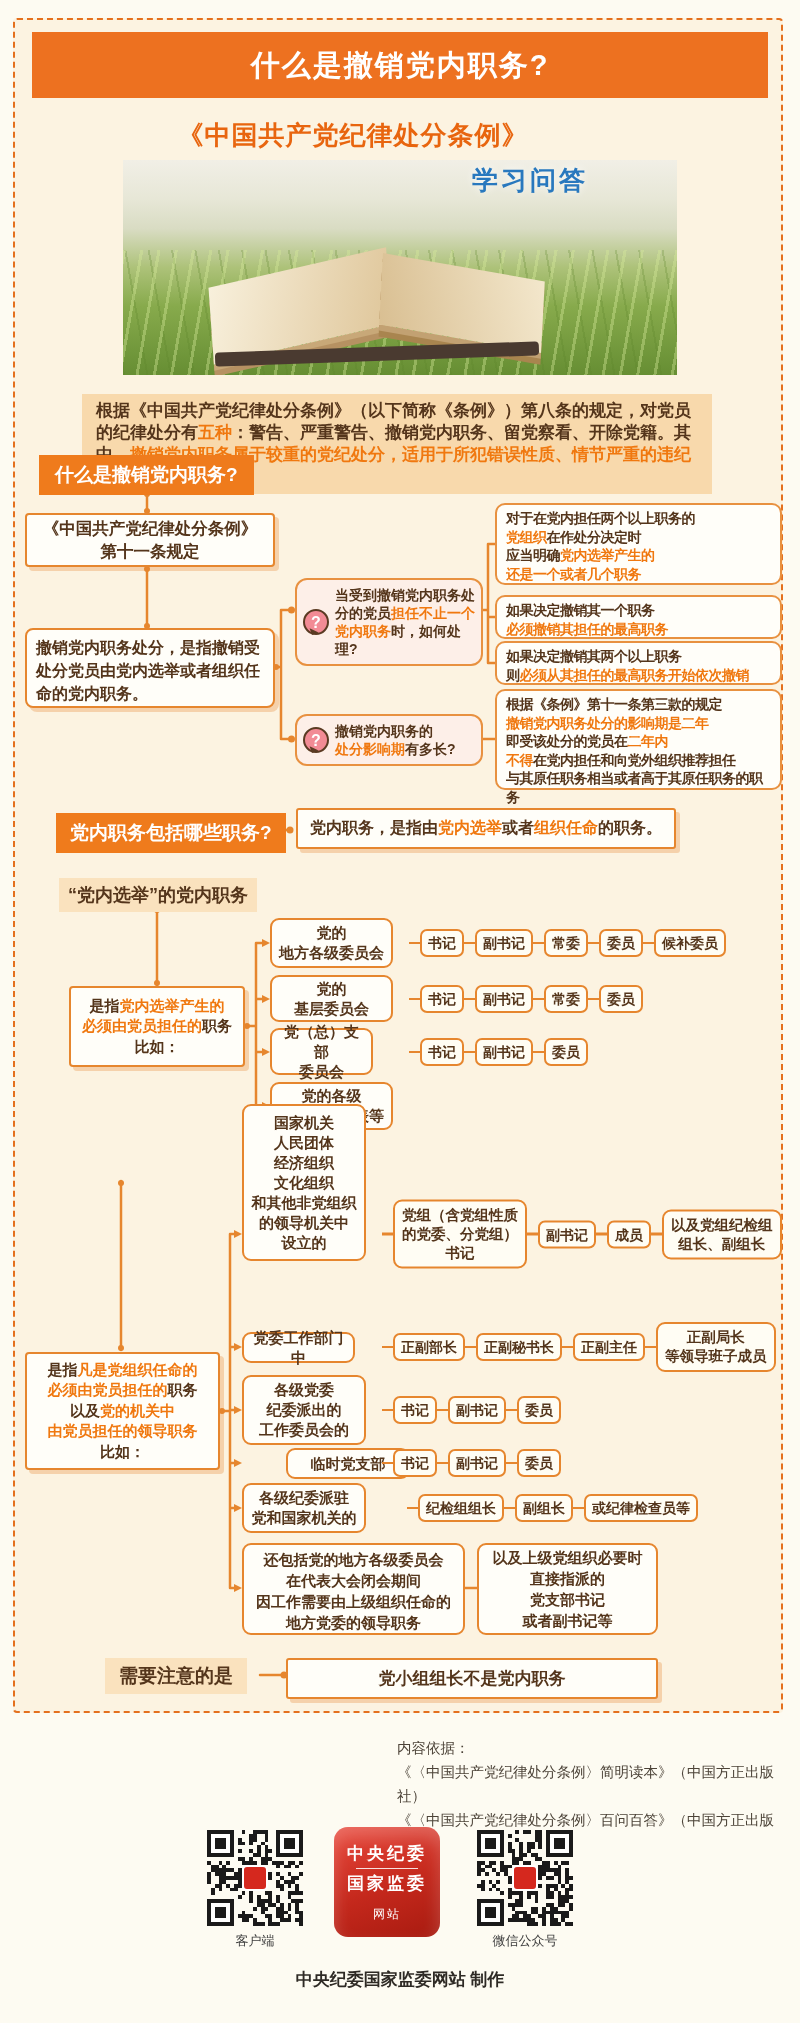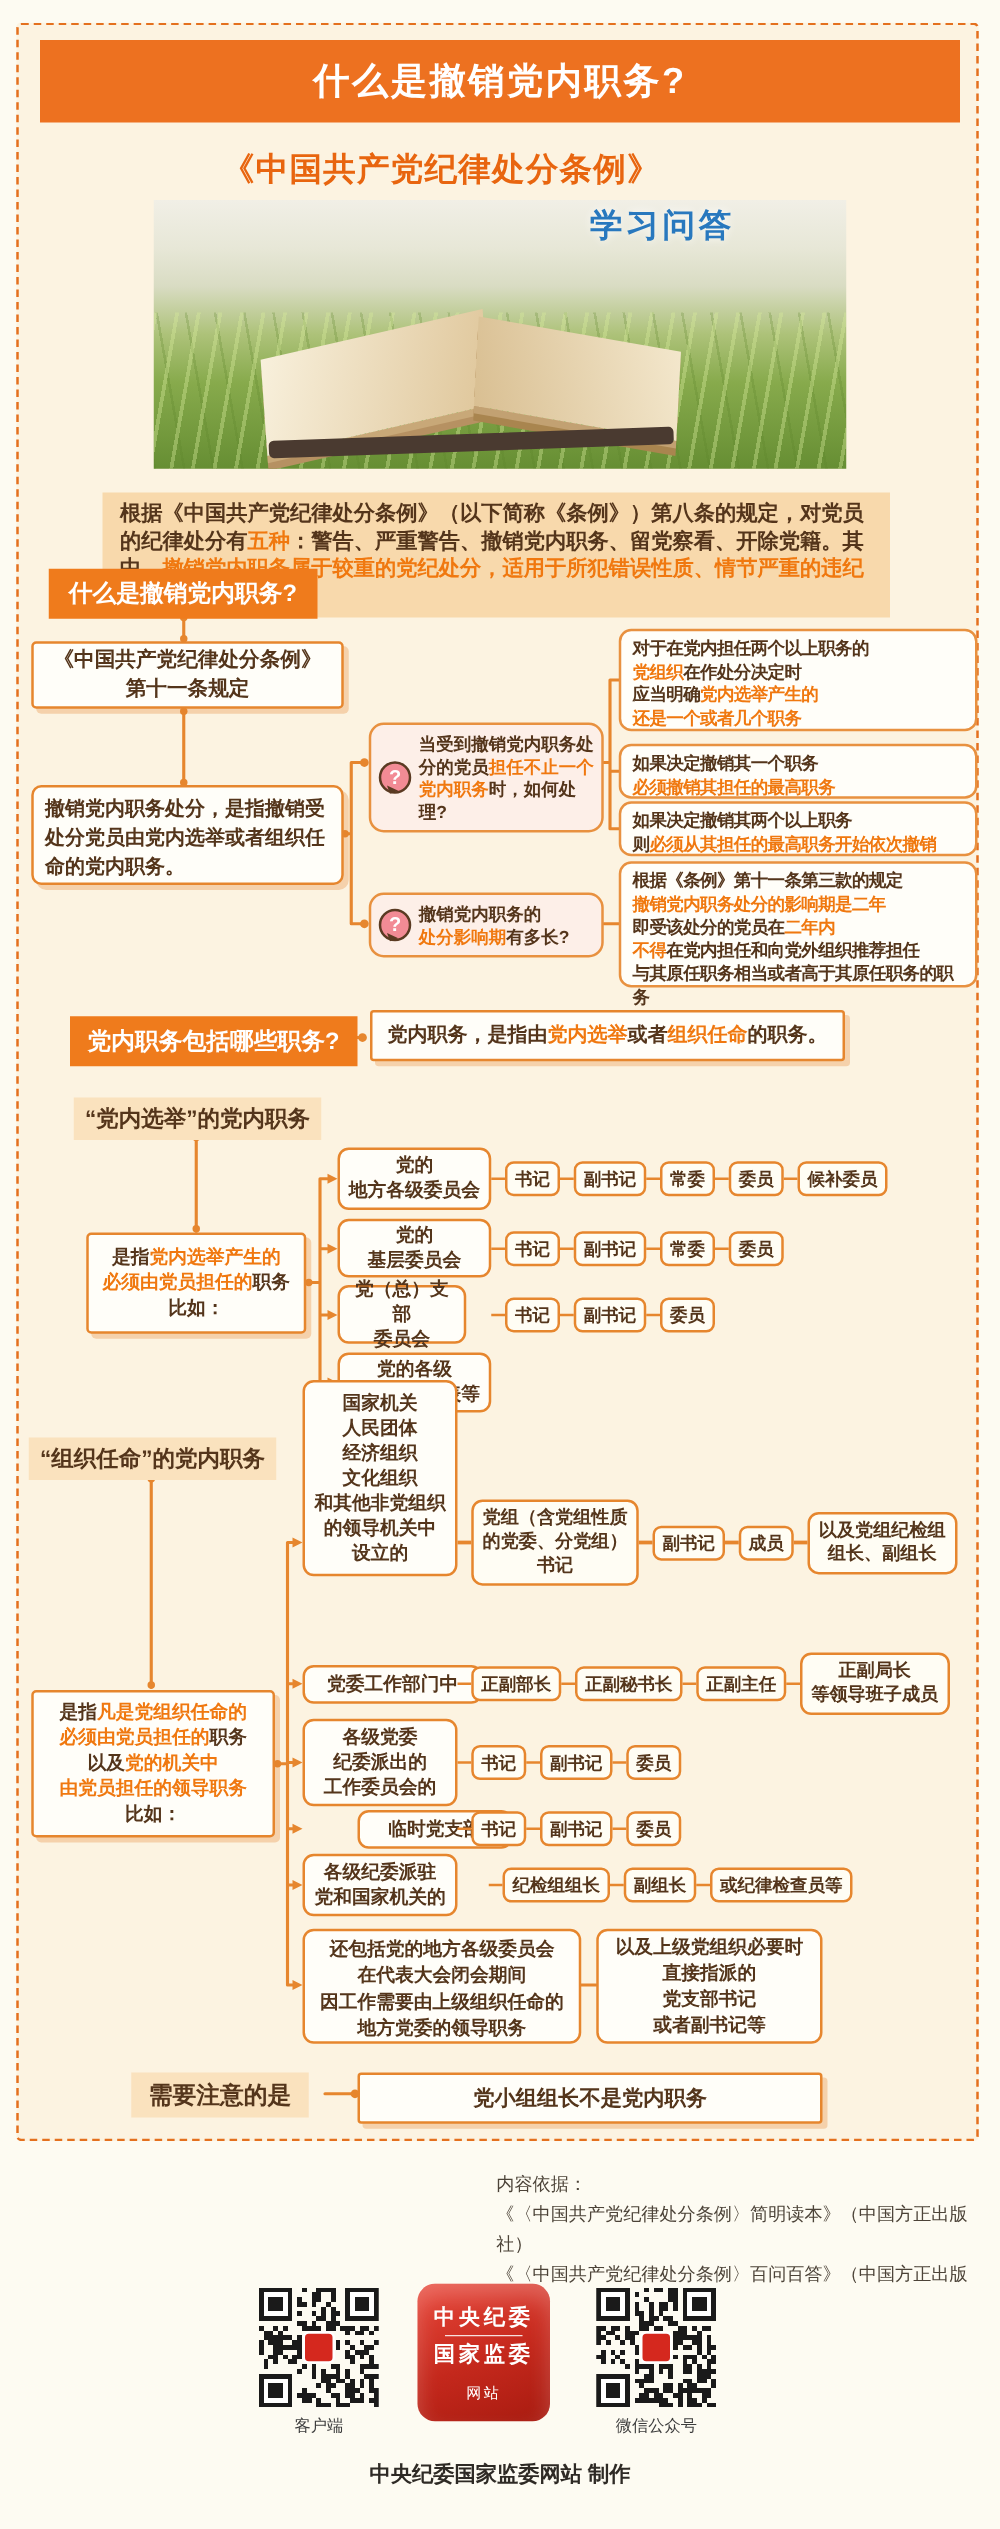--- a/index.html
+++ b/index.html
@@ -58,25 +58,25 @@
     display:flex;align-items:center;justify-content:center;padding:5px 7px;}
   .leftC{left:69px;top:986px;width:176px;height:81px;}
   .leftD{left:25px;top:1352px;width:195px;height:118px;}
   .bbox{background:#FFFEF9;border:2px solid #E6862E;border-radius:9px;text-align:center;
     font-size:15px;font-weight:bold;line-height:20px;display:flex;align-items:center;justify-content:center;padding:3px 5px;}
   .c1{left:270px;top:918px;width:123px;height:50px;}
   .c2{left:270px;top:975px;width:123px;height:47px;}
   .c3{left:270px;top:1028px;width:103px;height:47px;}
   .c4{left:270px;top:1082px;width:123px;height:48px;}
   .d1{left:242px;top:1104px;width:124px;height:157px;}
-  .d2{left:242px;top:1332px;width:144px;height:31px;}
+  .d2{left:242px;top:1332px;width:113px;height:31px;}
   .d3{left:242px;top:1375px;width:124px;height:70px;}
   .d4{left:242px;top:1448px;width:124px;height:31px;margin-left:44px;}
   .d5{left:242px;top:1483px;width:124px;height:50px;}
-  .chain{display:flex;align-items:center;transform:translateY(-50%);}
+  .chain{display:flex;align-items:center;transform:translateY(-50%);padding-left:16px;}
   .chainC1{left:393px;top:943px;} .chainC2{left:393px;top:999px;} .chainC3{left:393px;top:1052px;}
   .chainD1{left:366px;top:1234px;} .chainD2{left:366px;top:1347px;} .chainD3{left:366px;top:1410px;}
   .chainD4{left:366px;top:1463px;} .chainD5{left:366px;top:1508px;margin-left:25px;}
   .lnk{flex:none;width:11px;height:2.5px;background:#E6862E;}
   .chip{flex:none;background:#FFFDF4;border:2px solid #E6862E;border-radius:7px;
     padding:3px 6px;font-size:14px;font-weight:bold;color:#54351B;white-space:nowrap;text-align:center;line-height:18px;}
   .chip.k-box{border-radius:9px;padding:4px 7px;font-size:14.5px;line-height:19px;}
   .extra{background:#FFFEF9;border:2px solid #E6862E;border-radius:9px;text-align:center;
     font-size:15px;font-weight:bold;line-height:21px;padding:4px 7px;}
   .extra1{left:242px;top:1543px;width:223px;height:92px;}
@@ -218,21 +218,20 @@
     </div>
   <div class="el chain chainC3">
       <i class="lnk"></i>
       <span class="chip">书记</span>
       <i class="lnk"></i>
       <span class="chip">副书记</span>
       <i class="lnk"></i>
       <span class="chip">委员</span>
     </div>
 
-  <div class="el secheader headerD">“组织任命”的党内职务</div>
   <div class="el wbox shadowed leftnote leftD">
       <span><span>是指</span><span class="hl">凡是党组织任命的</span><br><span class="hl">必须由党员担任的</span><span>职务</span><br><span>以及</span><span class="hl">党的机关中</span><br><span class="hl">由党员担任的领导职务</span><br><span>比如：</span></span>
     </div>
   <div class="el bbox d1">国家机关<br>人民团体<br>经济组织<br>文化组织<br>和其他非党组织<br>的领导机关中<br>设立的</div>
   <div class="el bbox d2">党委工作部门中</div>
   <div class="el bbox d3">各级党委<br>纪委派出的<br>工作委员会的</div>
   <div class="el bbox d4">临时党支部</div>
   <div class="el bbox d5">各级纪委派驻<br>党和国家机关的</div>
   <div class="el chain chainD1">
       <i class="lnk"></i>

